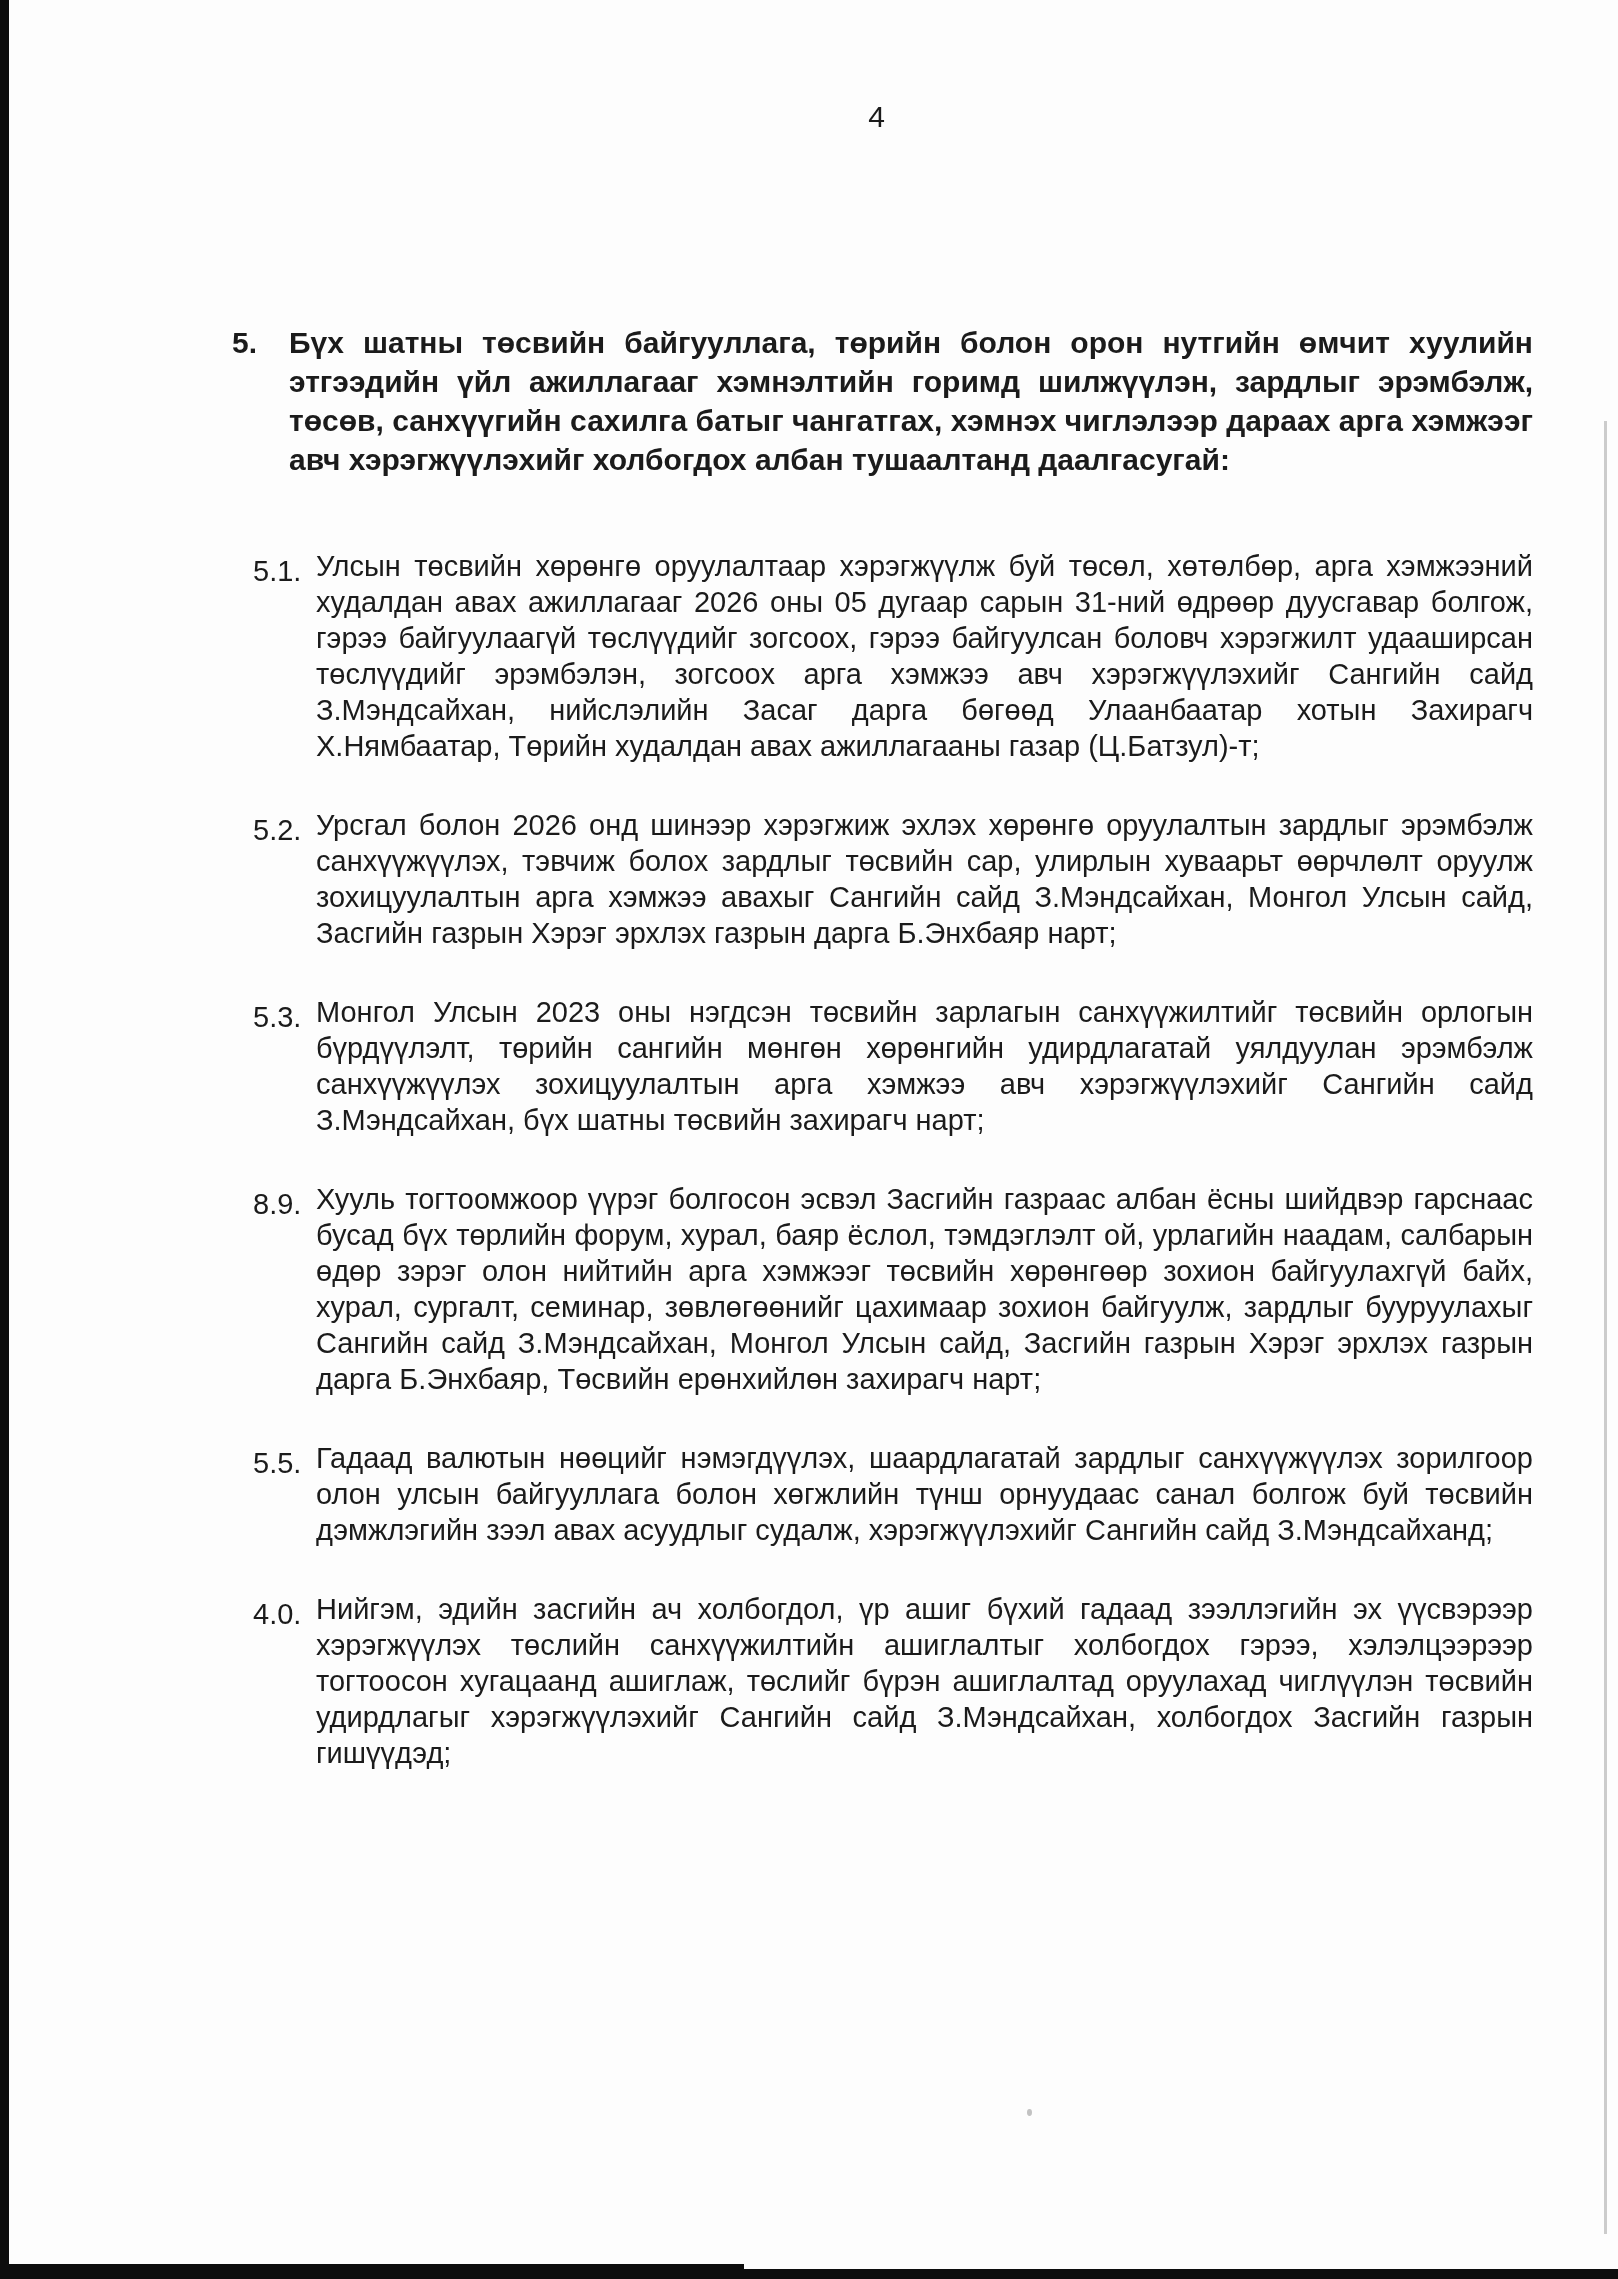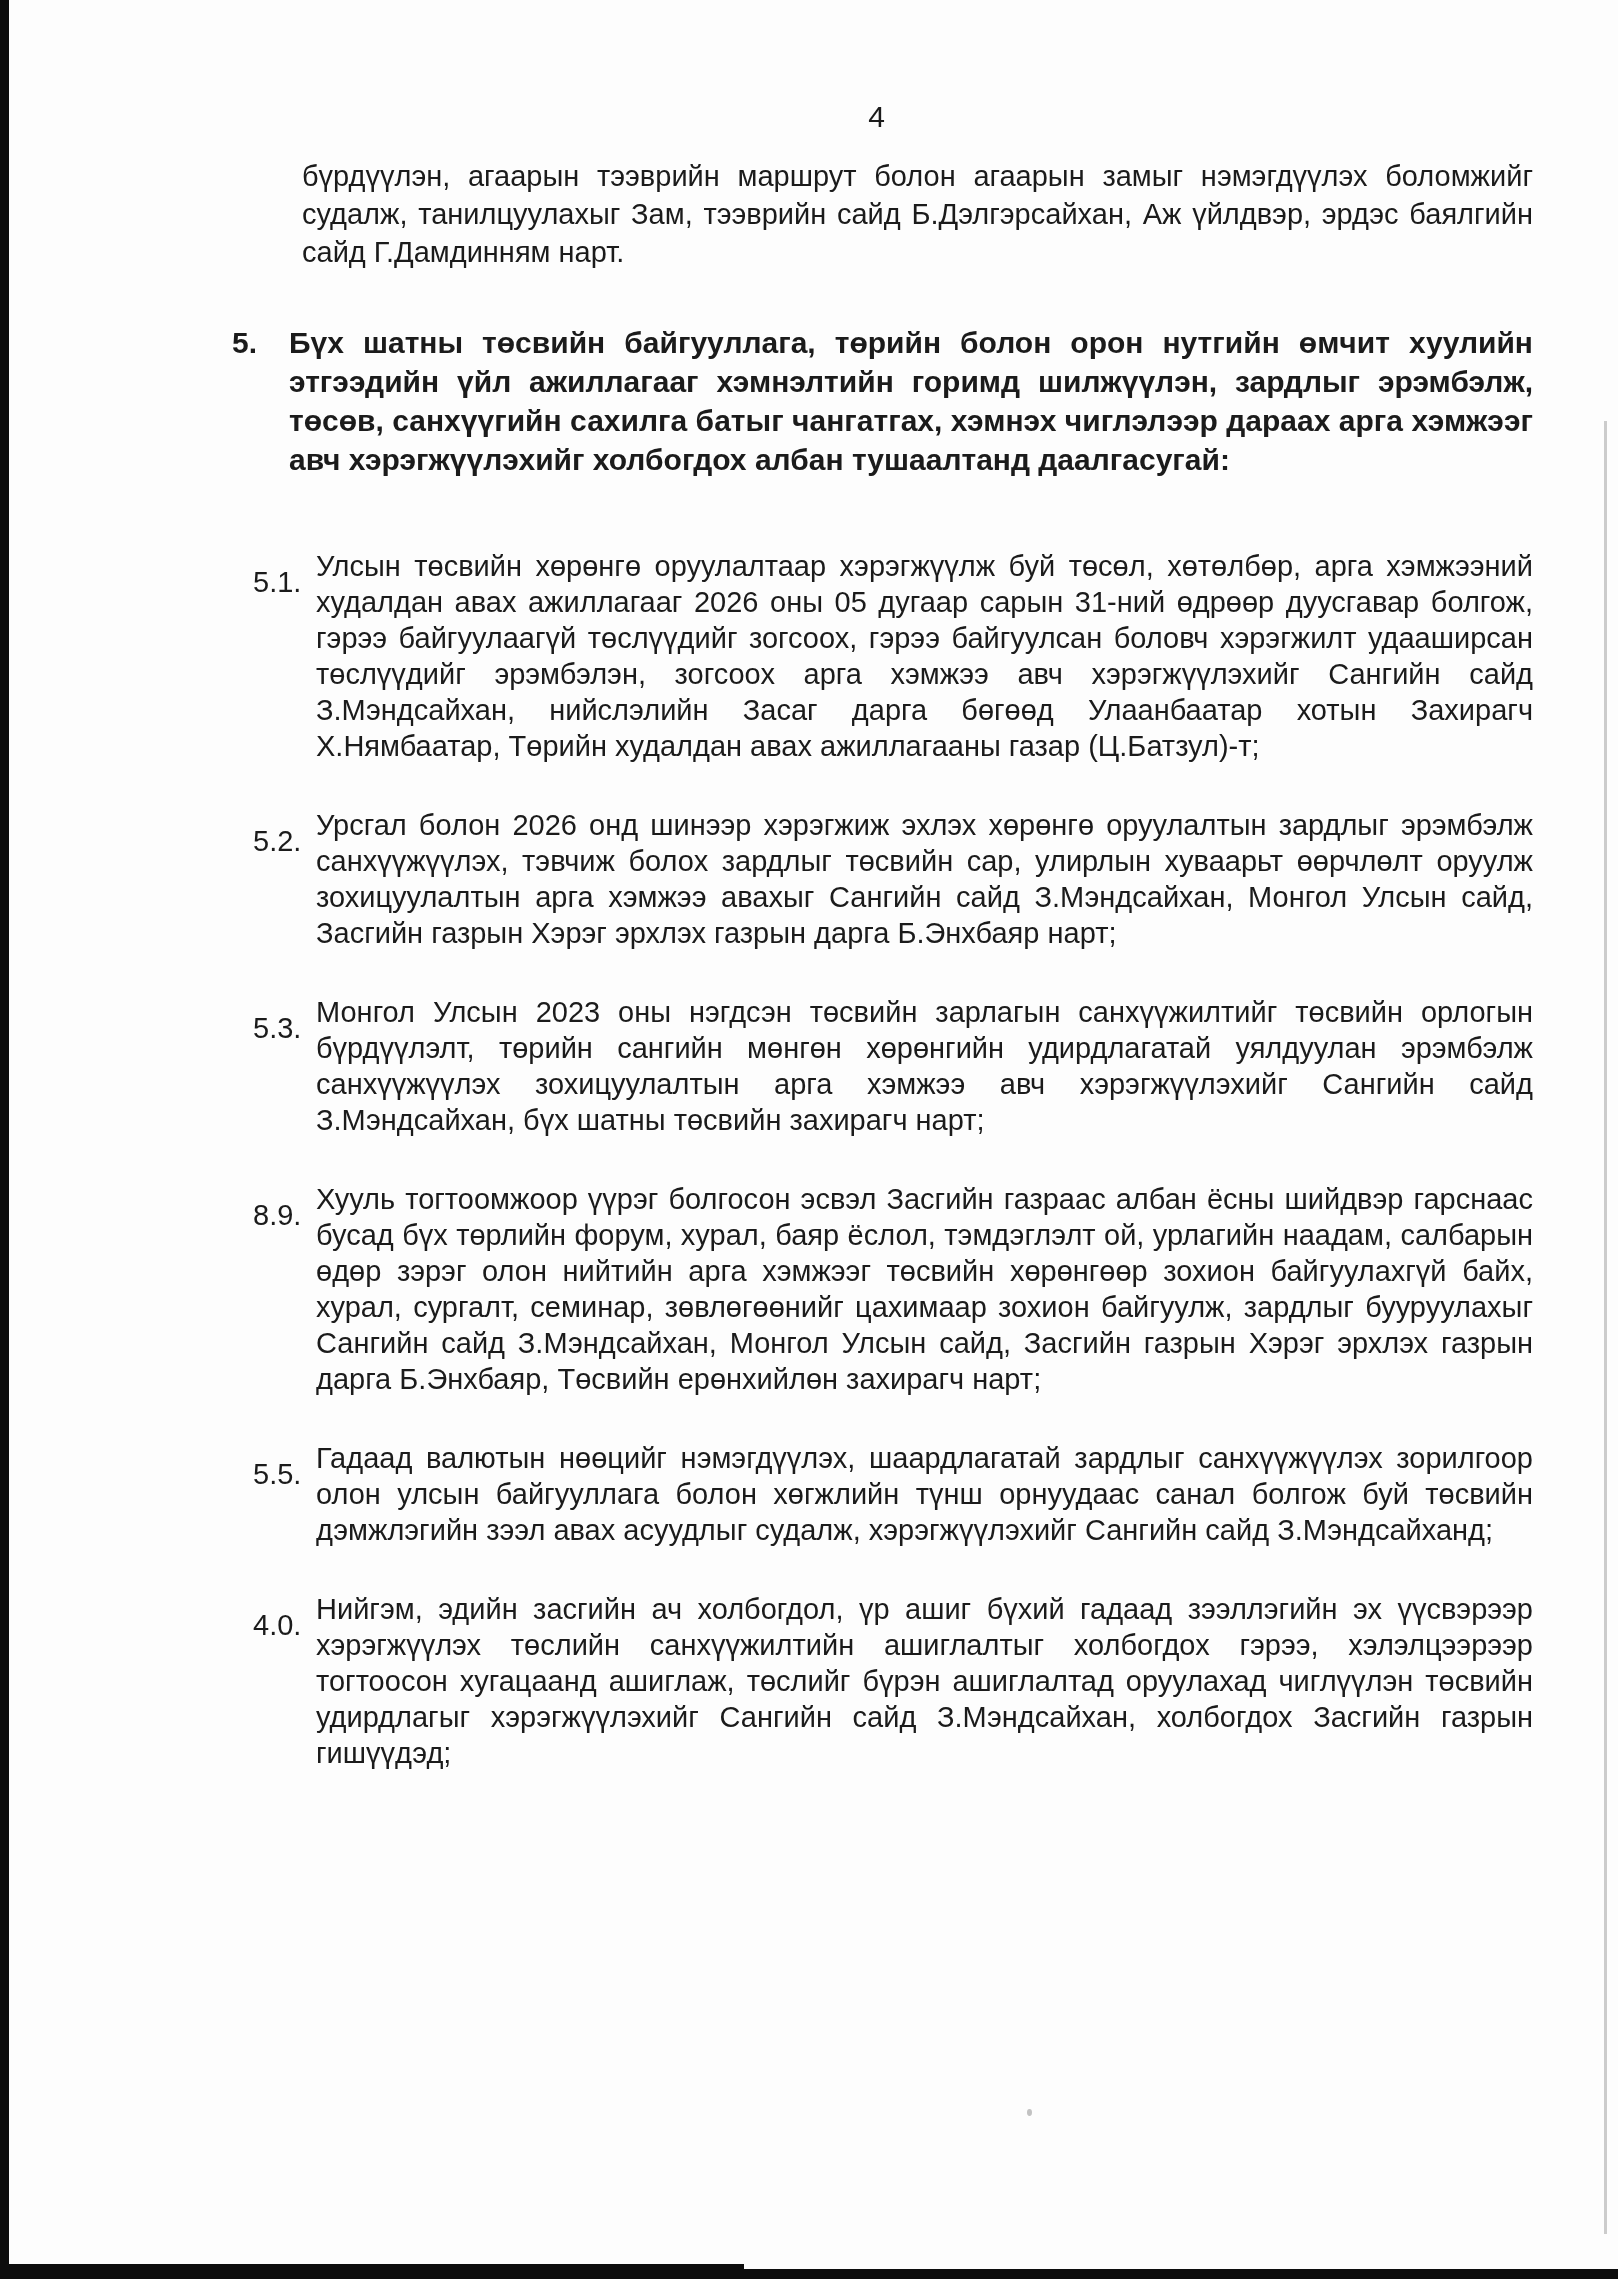--- a/index.html
+++ b/index.html
@@ -26,21 +26,21 @@
   }
 
   .item5{position:absolute;top:323px;left:232px;width:1301px;
     font-weight:700;font-size:30px;line-height:39px;}
   .item5 .num{position:absolute;left:0;top:0;}
   .item5 .body{margin-left:57px;text-align:justify;}
 
   .subitems{position:absolute;top:548px;left:253px;width:1280px;
     font-size:29px;line-height:36px;}
   .sub{position:relative;margin-bottom:43px;}
-  .sub .num{position:absolute;left:0;top:16px;}
+  .sub .num{position:absolute;left:0;top:5px;}
   .sub .body{margin-left:63px;text-align:justify;}
 
   
   .watermark{position:absolute;left:1277px;top:243px;width:188px;height:167px;z-index:5;}
   .hex-border{position:absolute;inset:0;background:rgba(140,140,140,0.55);
     clip-path:polygon(26% 0%,74% 0%,100% 50%,74% 100%,26% 100%,0% 50%);}
   .hex-fill{position:absolute;inset:2px;background:rgba(213,213,213,0.82);
     clip-path:polygon(26% 0%,74% 0%,100% 50%,74% 100%,26% 100%,0% 50%);}
   .wm-svg{position:absolute;inset:0;width:100%;height:100%;}
   .wm-text{
@@ -51,21 +51,20 @@
 </style>
 </head>
 <body>
 
 <div class="page">
 
   <div class="edge-left"></div>
 
   <div class="page-number">4</div>
 
-  <div class="intro">бүрдүүлэн, агаарын тээврийн маршрут болон агаарын замыг нэмэгдүүлэх боломжийг судалж,  танилцуулахыг Зам, тээврийн сайд Б.Дэлгэрсайхан, Аж үйлдвэр, эрдэс баялгийн сайд Г.Дамдинням нарт.</div>
 
   <div class="item5">
     <span class="num">5.</span>
     <div class="body">Бүх шатны төсвийн байгууллага, төрийн болон орон нутгийн өмчит хуулийн этгээдийн үйл ажиллагааг хэмнэлтийн горимд шилжүүлэн, зардлыг эрэмбэлж, төсөв, санхүүгийн сахилга батыг чангатгах, хэмнэх чиглэлээр дараах арга хэмжээг авч хэрэгжүүлэхийг холбогдох албан тушаалтанд даалгасугай:</div>
   </div>
 
   <div class="subitems">
     <div class="sub">
       <span class="num">5.1.</span>
       <div class="body">Улсын төсвийн хөрөнгө оруулалтаар хэрэгжүүлж буй төсөл, хөтөлбөр, арга хэмжээний худалдан авах ажиллагааг 2026 оны 05 дугаар сарын 31-ний өдрөөр дуусгавар болгож, гэрээ байгуулаагүй төслүүдийг зогсоох, гэрээ байгуулсан боловч хэрэгжилт удааширсан төслүүдийг эрэмбэлэн, зогсоох арга хэмжээ авч хэрэгжүүлэхийг Сангийн сайд З.Мэндсайхан, нийслэлийн Засаг дарга бөгөөд Улаанбаатар хотын Захирагч Х.Нямбаатар, Төрийн худалдан авах ажиллагааны газар (Ц.Батзул)-т;</div>

